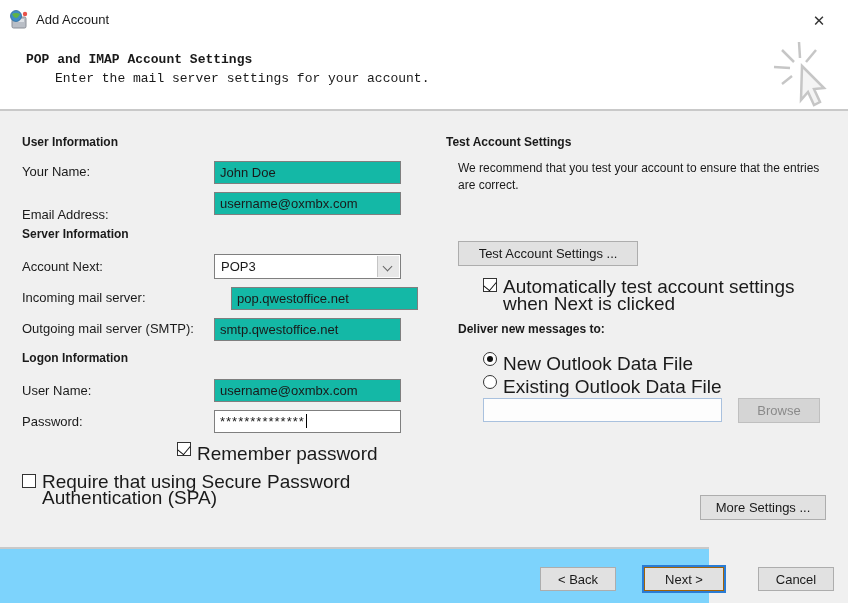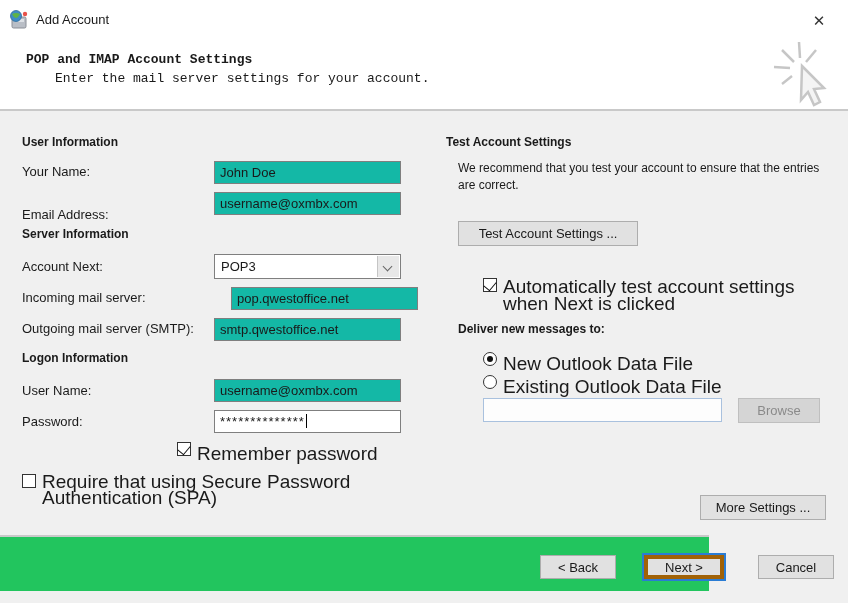--- a/index.html
+++ b/index.html
@@ -54,29 +54,29 @@
     border-right:1.6px solid #111; border-bottom:1.6px solid #111; transform:rotate(40deg); }
   .cb-label { position:absolute; font-size:19px; }
   .radio { position:absolute; width:14px; height:14px; background:#fff; border:1px solid #333; border-radius:50%; }
   .radio.selected::after { content:""; position:absolute; left:3px; top:3px; width:6px; height:6px;
     background:#111; border-radius:50%; }
 
   
   .btn { position:absolute; background:#e1e1e1; border:1px solid #adadad; font-size:13px;
     font-family:"Liberation Sans","DejaVu Sans",sans-serif; color:#1a1a1a; text-align:center; cursor:default; }
   .btn.disabled { background:#d5d5d5; border-color:#bfbfbf; color:#8a8a8a; }
-  .btn.focused { border:4px solid #a16207; box-shadow:0 0 0 2px #2a7cd4; }
+  .btn.focused { border:1px solid #a16207; box-shadow:0 0 0 2px #2a7cd4; }
 
   .desc { position:absolute; font-size:12px; line-height:17px; }
 
   
   .path-input { position:absolute; background:#fdfdfd; border:1px solid #a9c1de; height:24px; }
 
   
-  .footer { position:absolute; bottom:12px; left:0; width:709px; height:56px; background:#22c55e;
+  .footer { position:absolute; bottom:0; left:0; width:709px; height:56px; background:#7dd3fc;
     border-top:2px solid #c9c9c9; }
 </style>
 </head>
 <body>
 
 <div class="window">
 
   <div class="titlebar">
     <svg class="app-icon" viewBox="0 0 22 22">
       <rect x="4" y="8" width="14" height="11" rx="1.5" fill="#b9bec6" stroke="#8a8f97" stroke-width="1"></rect>
@@ -140,21 +140,21 @@
 
     <div class="cb checked" style="left:177px; top:329px;"></div>
     <div class="cb-label" style="left:197px; top:330px;">Remember password</div>
 
     <div class="cb" style="left:22px; top:361px;"></div>
     <div class="cb-label" style="left:42px; top:361px; width:352px; line-height:16px;">Require that using Secure Password Authentication (SPA)</div>
 
     <div class="section-h" style="left:446px; top:22px;">Test Account Settings</div>
     <div class="desc" style="left:458px; top:47px; width:378px;">We recommend that you test your account to ensure that the entries are correct.</div>
 
-    <button class="btn" style="left:458px; top:108px; width:180px; height:25px;">Test Account Settings ...</button>
+    <button class="btn" style="left:458px; top:128px; width:180px; height:25px;">Test Account Settings ...</button>
 
     <div class="cb checked" style="left:483px; top:165px;"></div>
     <div class="cb-label" style="left:503px; top:165px; width:332px; line-height:17px;">Automatically test account settings when Next is clicked</div>
 
     <div class="section-h" style="left:458px; top:209px;">Deliver new messages to:</div>
 
     <div class="radio selected" style="left:483px; top:239px;"></div>
     <div class="cb-label" style="left:503px; top:240px;">New Outlook Data File</div>
 
     <div class="radio" style="left:483px; top:262px;"></div>

